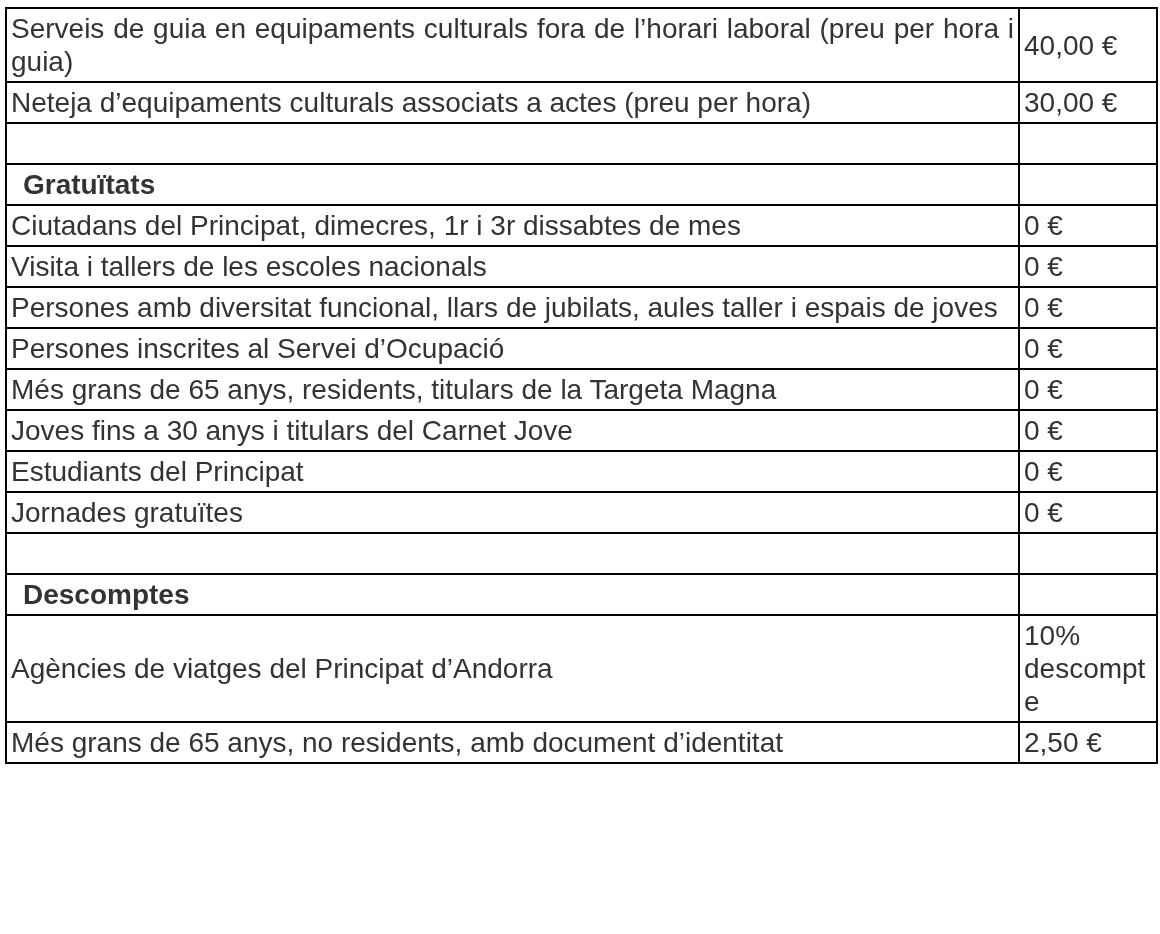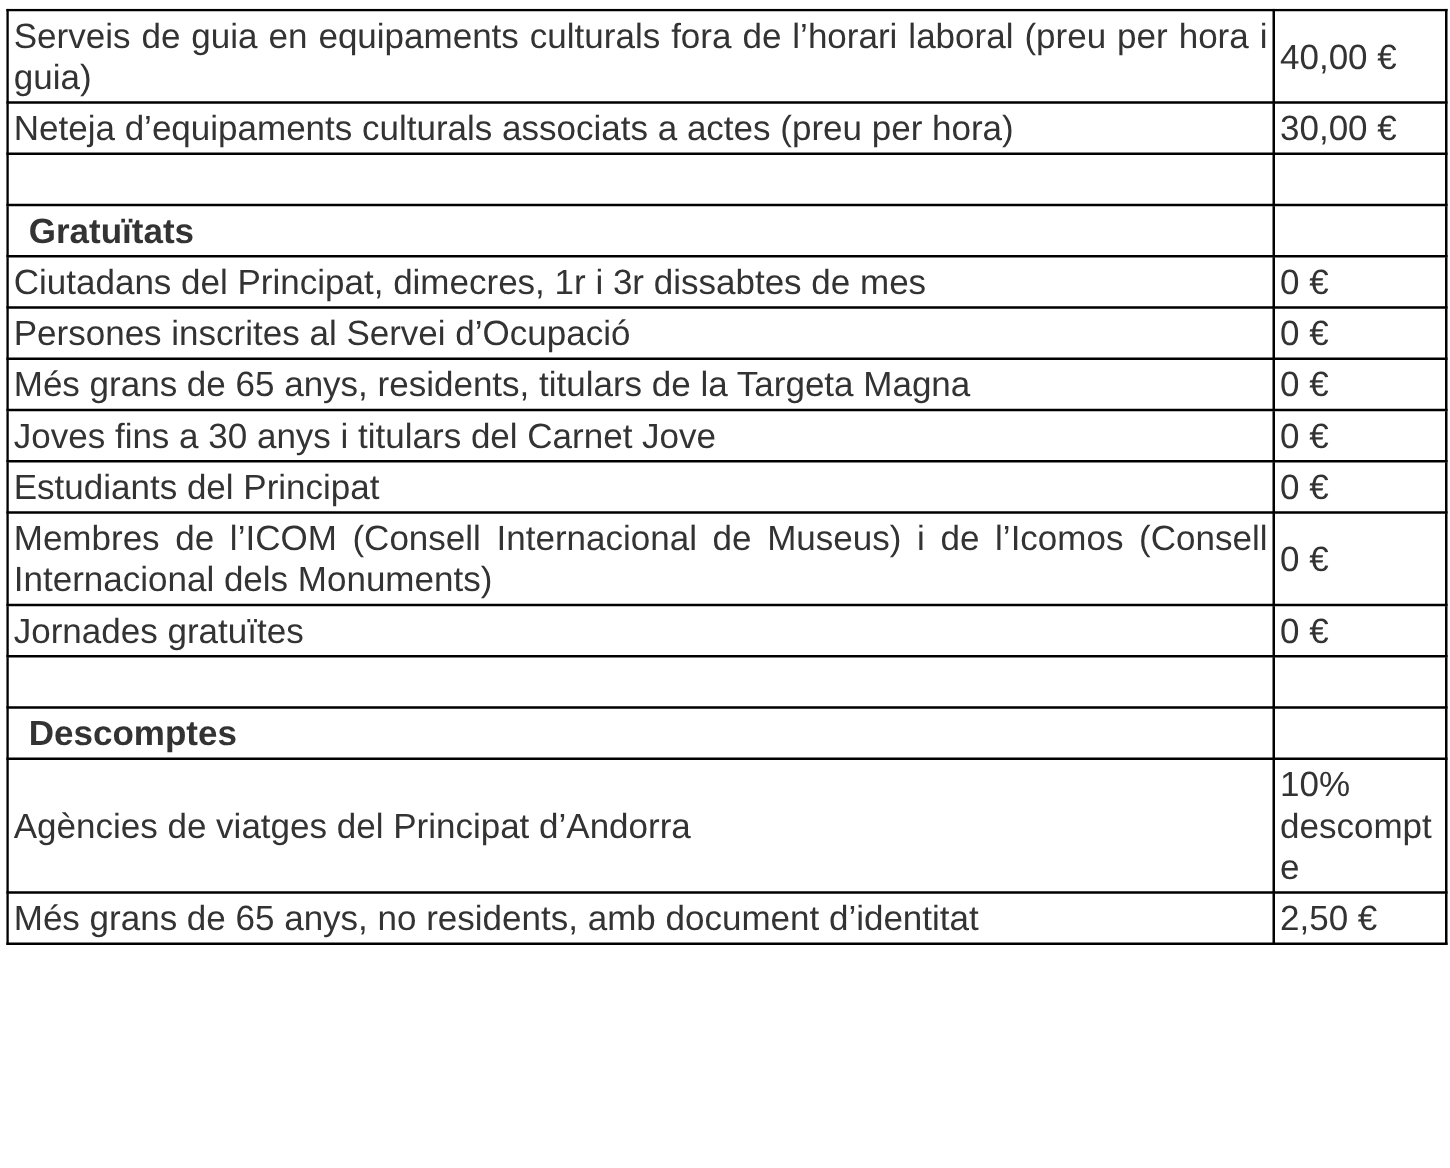--- a/index.html
+++ b/index.html
@@ -66,37 +66,41 @@
         </tr>
         <tr class="header-row">
           <td class="desc">Gratuïtats</td>
           <td class="price"></td>
         </tr>
         <tr>
           <td class="desc">Ciutadans del Principat, dimecres, 1r i 3r dissabtes de mes</td>
           <td class="price">0 €</td>
         </tr>
         <tr>
+          <td class="desc">Visita i tallers de les escoles nacionals</td>
+          <td class="price">0 €</td>
+        </tr>
+        <tr>
+          <td class="desc">Persones amb diversitat funcional, llars de jubilats, aules taller i espais de joves</td>
+          <td class="price">0 €</td>
+        </tr>
+        <tr>
           <td class="desc">Persones inscrites al Servei d’Ocupació</td>
           <td class="price">0 €</td>
         </tr>
         <tr>
           <td class="desc">Més grans de 65 anys, residents, titulars de la Targeta Magna</td>
           <td class="price">0 €</td>
         </tr>
         <tr>
           <td class="desc">Joves fins a 30 anys i titulars del Carnet Jove</td>
           <td class="price">0 €</td>
         </tr>
         <tr>
           <td class="desc">Estudiants del Principat</td>
-          <td class="price">0 €</td>
-        </tr>
-        <tr>
-          <td class="desc">Membres de l’ICOM (Consell Internacional de Museus) i de l’Icomos (Consell Internacional dels Monuments)</td>
           <td class="price">0 €</td>
         </tr>
         <tr>
           <td class="desc">Jornades gratuïtes</td>
           <td class="price">0 €</td>
         </tr>
         <tr class="empty-row">
           <td class="desc"></td>
           <td class="price"></td>
         </tr>

